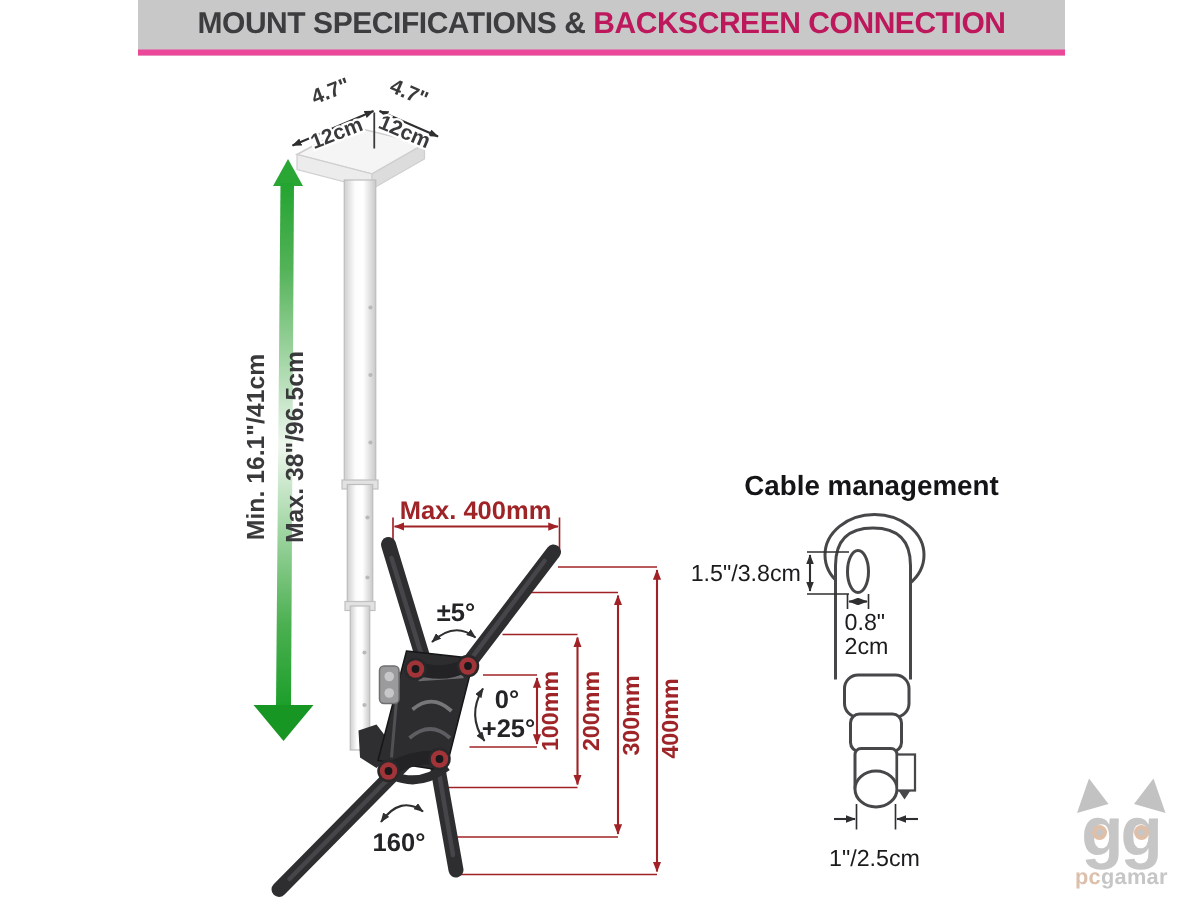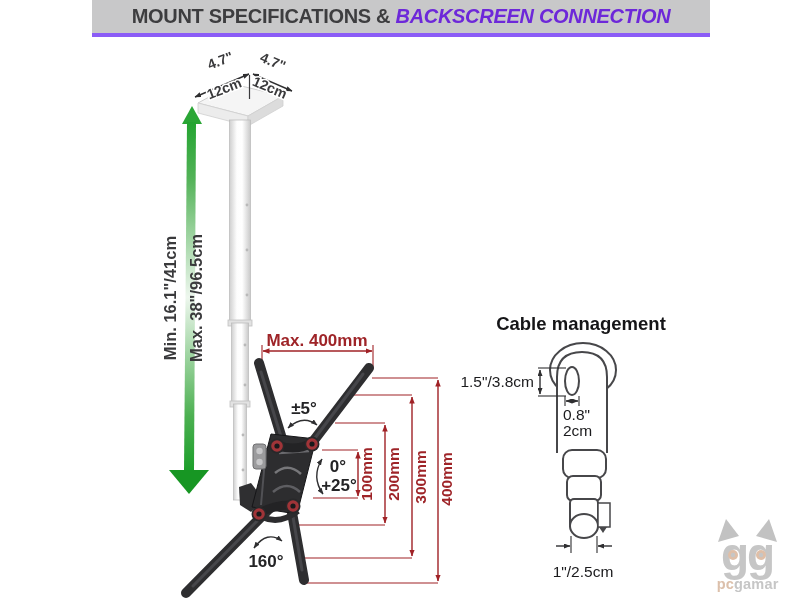--- a/index.html
+++ b/index.html
@@ -1,18 +1,18 @@
 <!DOCTYPE html>
 <html><head>
 <meta charset="utf-8">
 <style>
   html,body{margin:0;padding:0;width:800px;height:600px;background:#fff;overflow:hidden;}
   #stage{position:relative;width:800px;height:600px;font-family:"Liberation Sans",sans-serif;}
-  .hdr{position:absolute;left:92px;top:0;width:618px;height:33px;background:#c8c8c9;border-bottom:4px solid #8b5cf6;display:flex;align-items:center;justify-content:center;font:700 20px "Liberation Sans",sans-serif;letter-spacing:-0.3px;color:#3d3d3f;white-space:pre;}
-  .hdr .accent{color:#6d28d9;font-style:italic;}
+  .hdr{position:absolute;left:92px;top:0;width:618px;height:33px;background:#c8c8c9;border-bottom:4px solid #ec4899;display:flex;align-items:center;justify-content:center;font:700 20px "Liberation Sans",sans-serif;letter-spacing:-0.3px;color:#3d3d3f;white-space:pre;}
+  .hdr .accent{color:#be185d;}
   svg{position:absolute;left:0;top:0;}
   .t-dim{font:700 14px "Liberation Sans",sans-serif;fill:#3a3a3c;stroke:#fff;stroke-width:3px;paint-order:stroke;}
   .t-ang{font:700 17px "Liberation Sans",sans-serif;fill:#242426;}
   .t-red{font:700 15.5px "Liberation Sans",sans-serif;fill:#9e2428;}
   .t-redb{font:700 17px "Liberation Sans",sans-serif;fill:#9e2428;}
   .t-h{font:700 16.5px "Liberation Sans",sans-serif;fill:#3a3a3c;}
   .t-cab{font:400 15.5px "Liberation Sans",sans-serif;fill:#1b1b1d;}
   .t-cabt{font:700 18.5px "Liberation Sans",sans-serif;fill:#151517;}
   .ln-red{stroke:#a02226;stroke-width:1.4;fill:none;}
   .ln-redext{stroke:#a02226;stroke-width:1.1;fill:none;}

